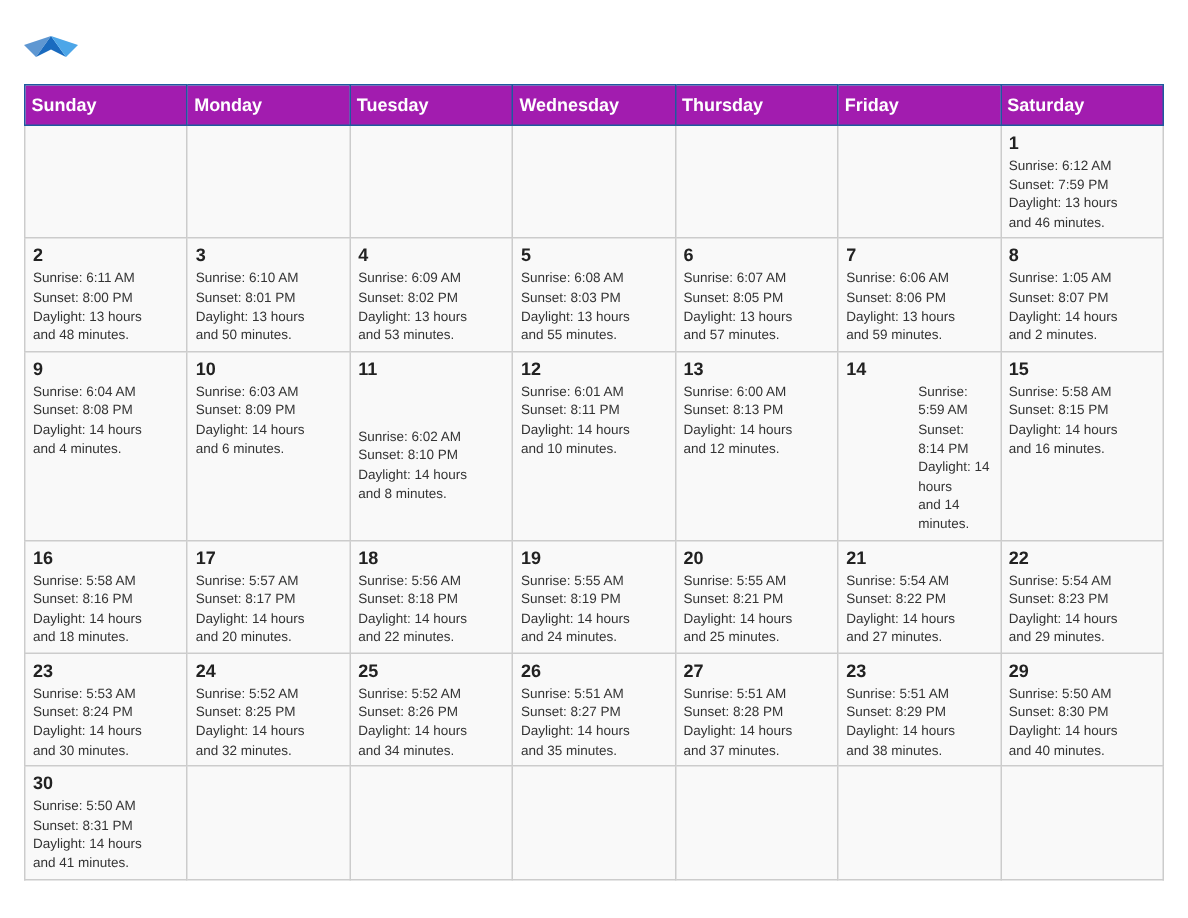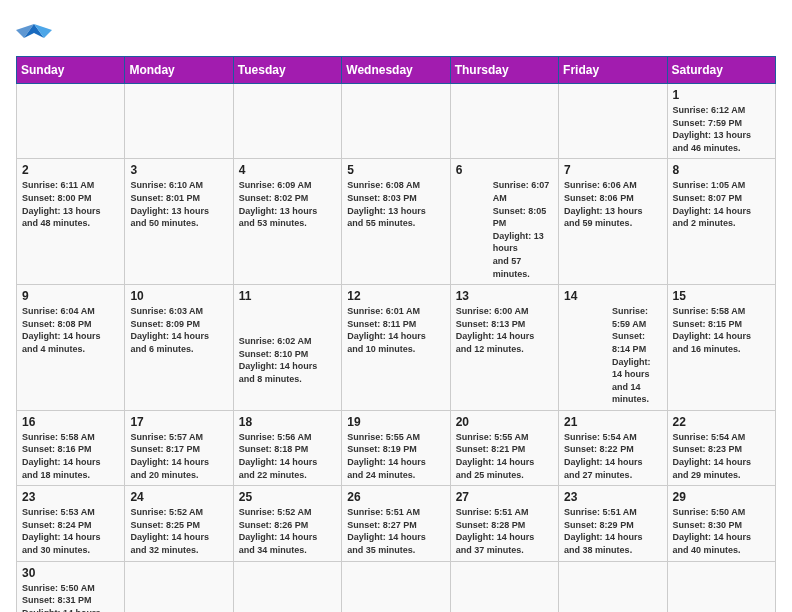--- a/index.html
+++ b/index.html
@@ -74,21 +74,20 @@
       font-size: 12px;
       font-weight: bold;
       color: #222;
       display: block;
       margin-bottom: 2px;
     }
     .day-info {
       font-size: 9px;
       color: #333;
       line-height: 1.4;
-      font-weight: bold;
     }
     .empty-cell {
       background: #f0f0f0;
     }
     .calendar tr:last-child td {
       
     }
   </style>
 </head>
 <body>
@@ -163,21 +162,21 @@
         </td>
         <td>
           <span class="day-number">5</span>
           <div class="day-info" style="white-space: pre-line;">Sunrise: 6:08 AM
 Sunset: 8:03 PM
 Daylight: 13 hours
 and 55 minutes.</div>
         </td>
         <td>
           <span class="day-number">6</span>
-          <div class="day-info" style="white-space: pre-line; margin-left: 37px;">Sunrise: 6:07 AM
+          <div class="day-info" style="white-space: pre-line;">Sunrise: 6:07 AM
 Sunset: 8:05 PM
 Daylight: 13 hours
 and 57 minutes.</div>
         </td>
         <td>
           <span class="day-number">7</span>
           <div class="day-info" style="white-space: pre-line;">Sunrise: 6:06 AM
 Sunset: 8:06 PM
 Daylight: 13 hours
 and 59 minutes.</div>

